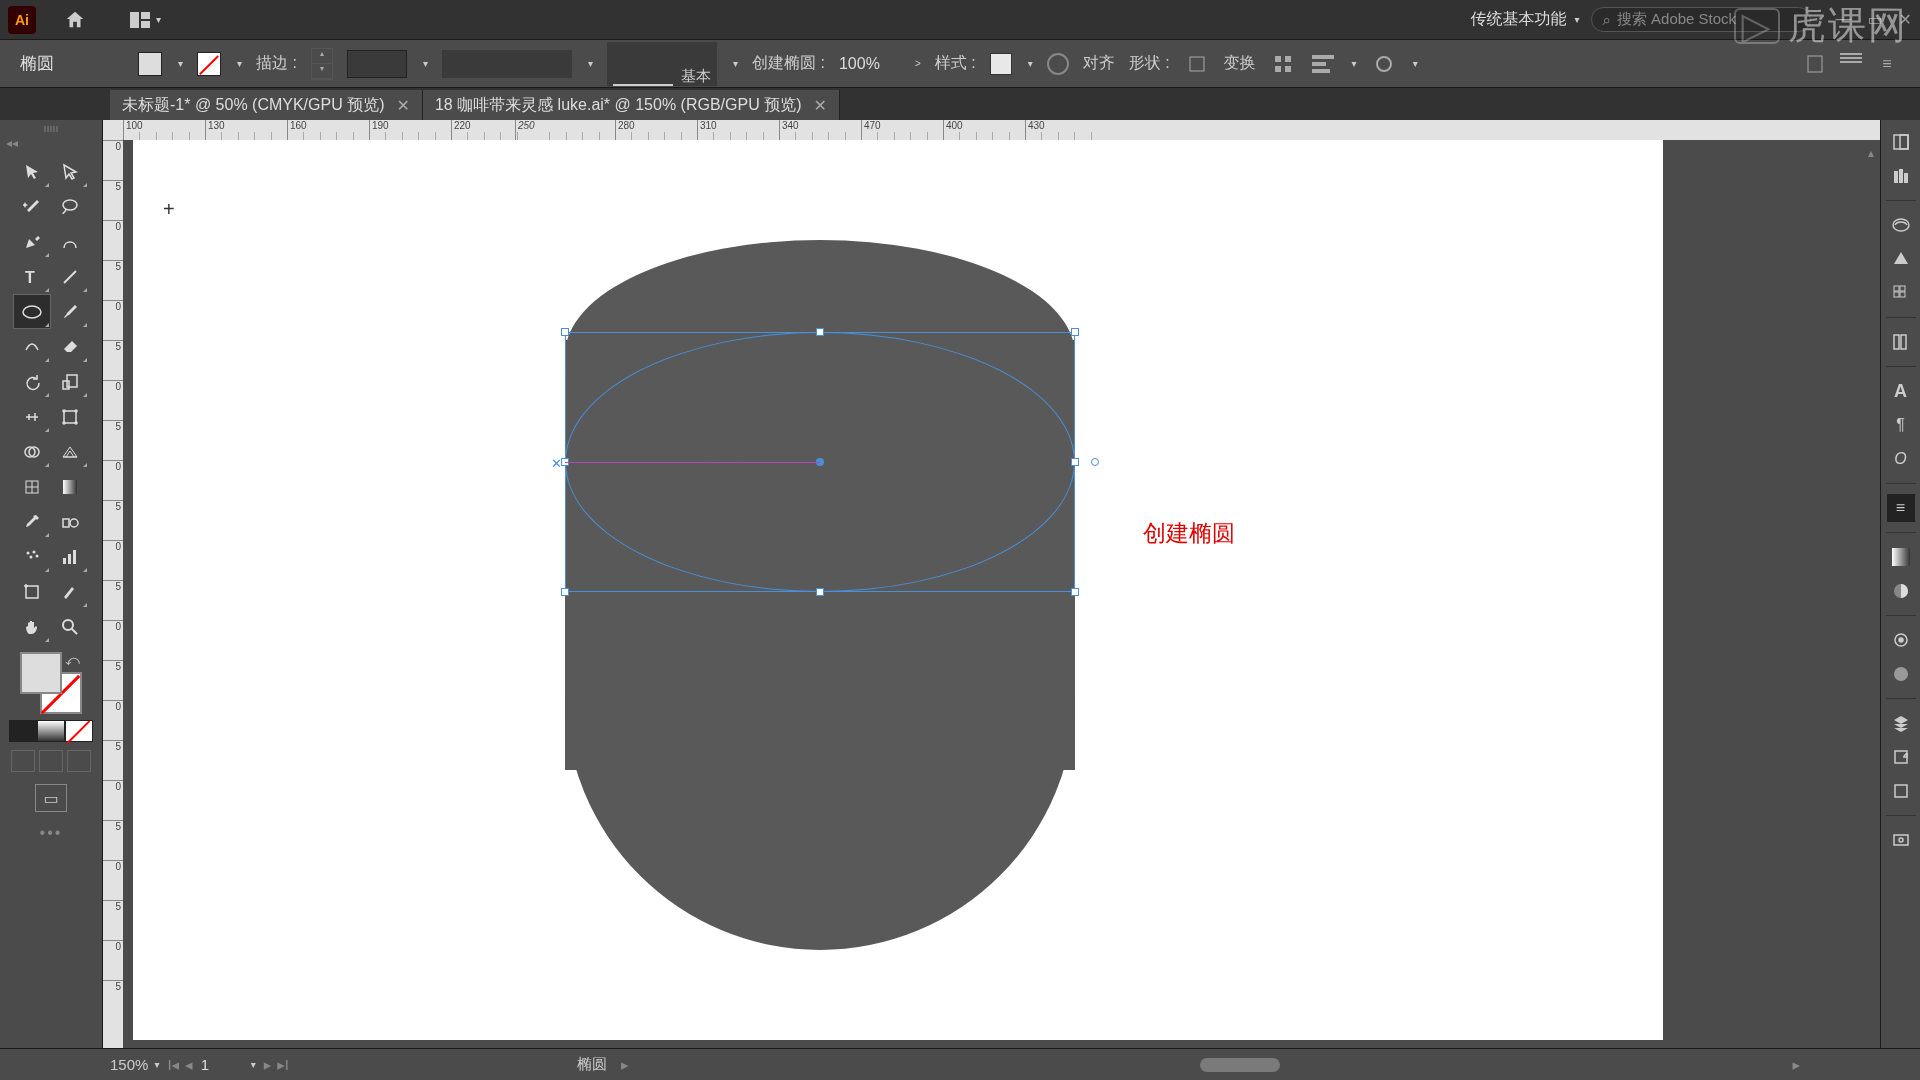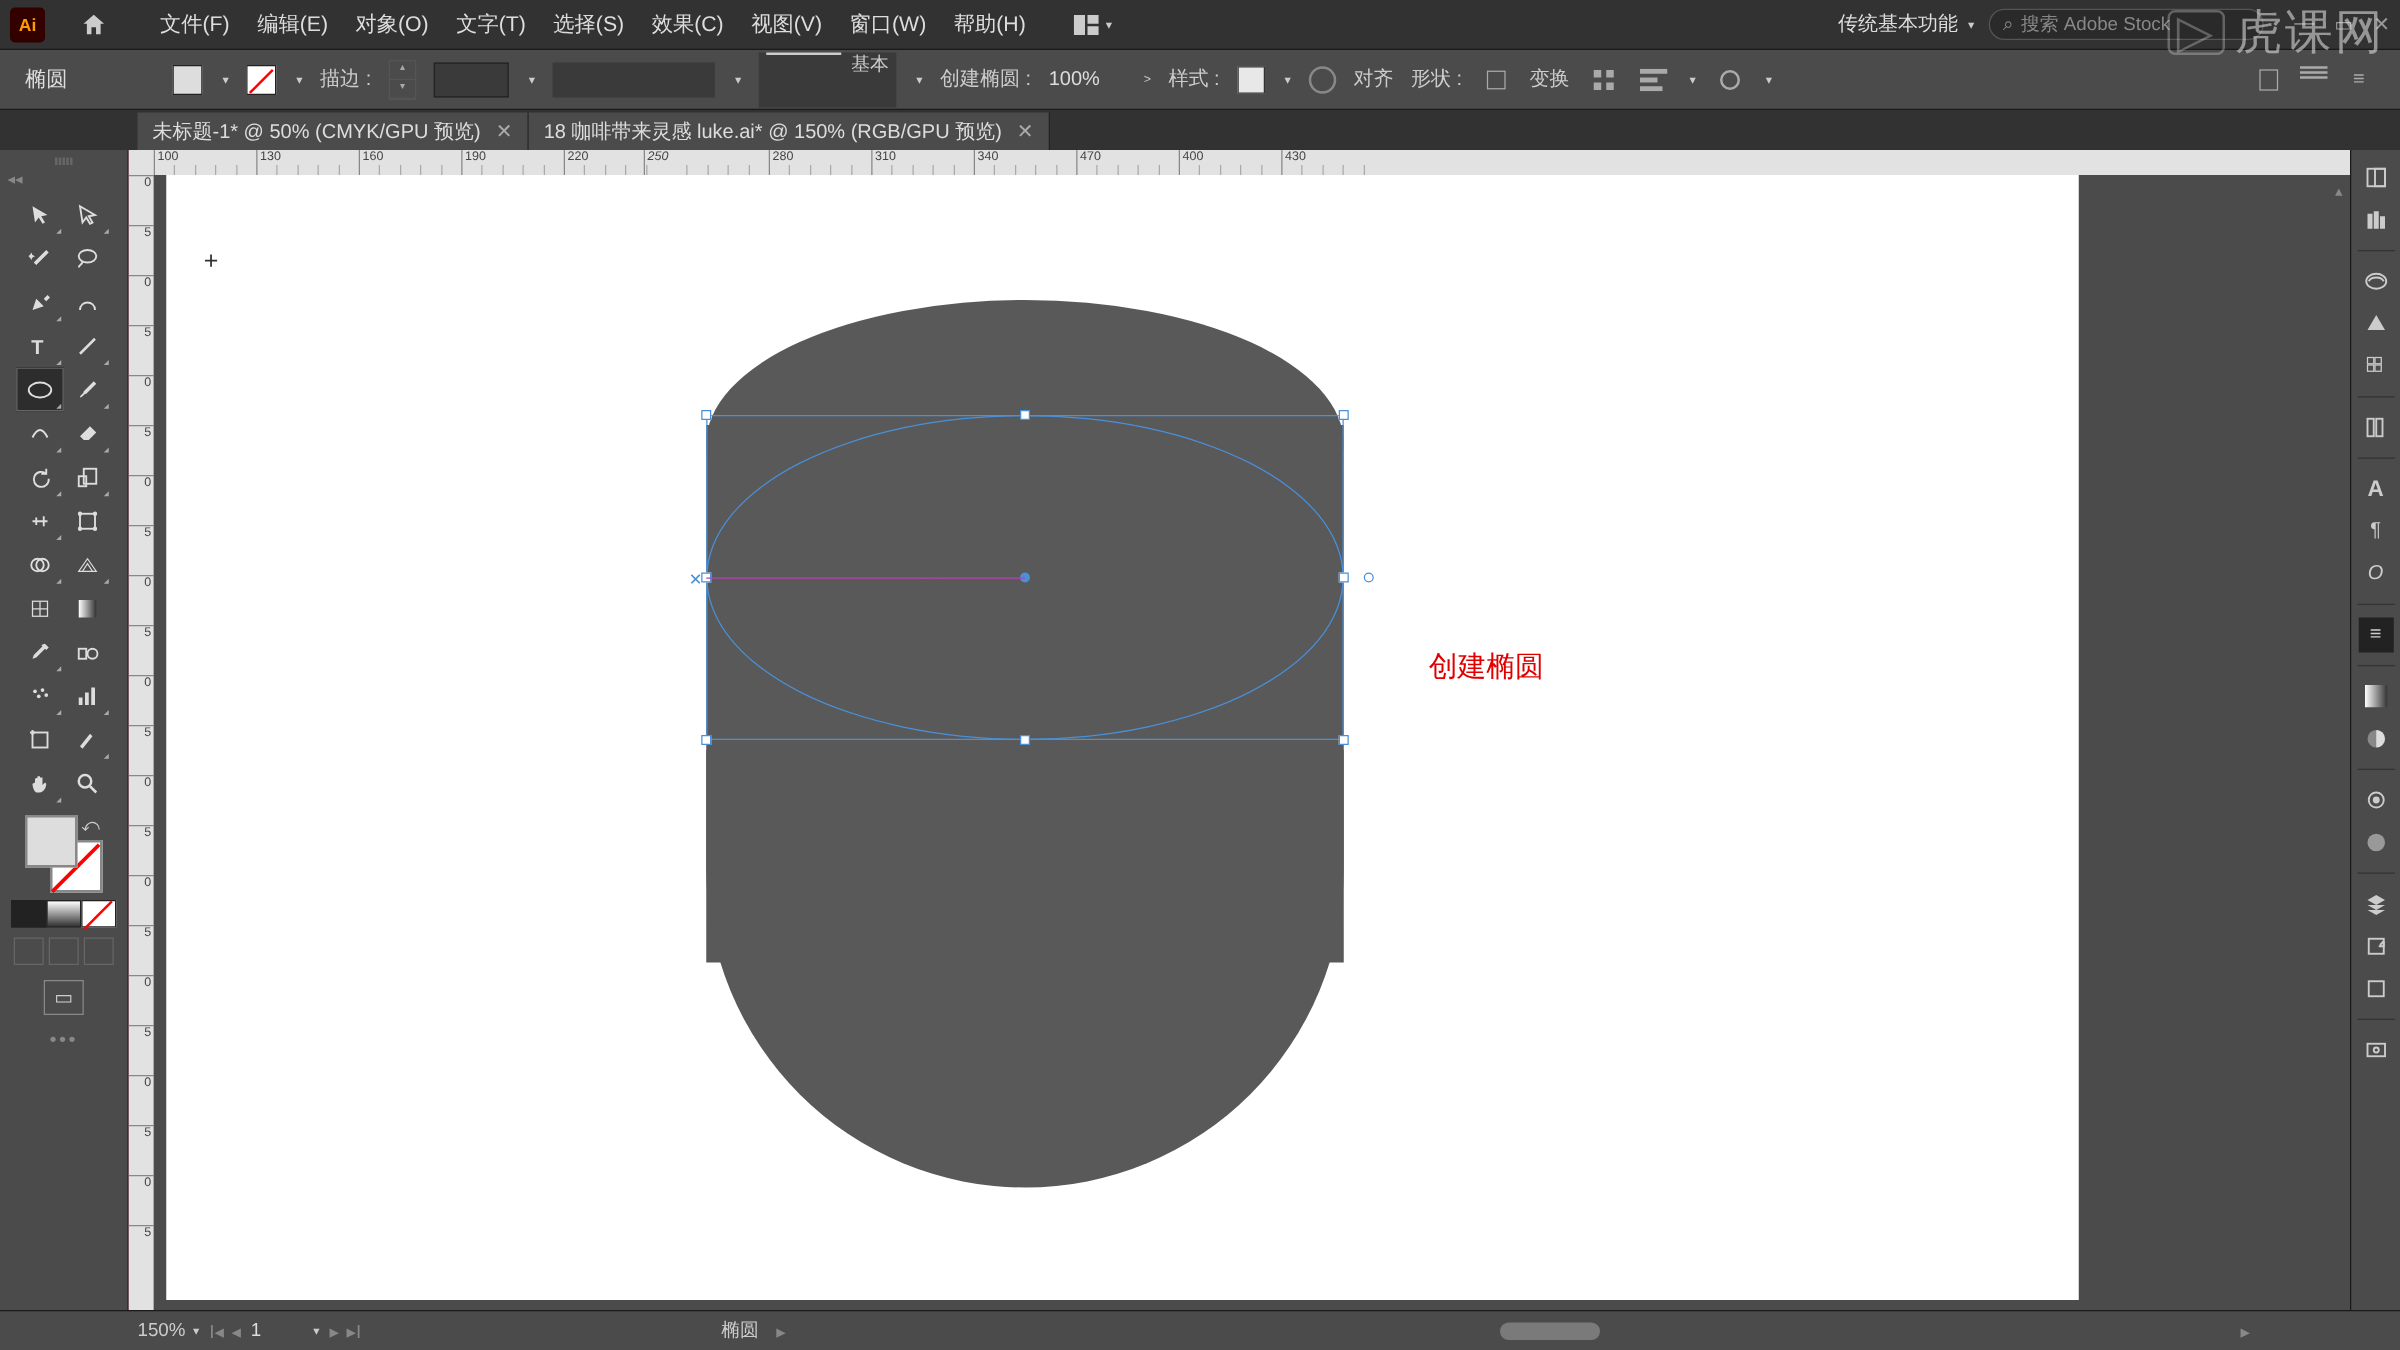--- a/index.html
+++ b/index.html
@@ -19,21 +19,21 @@
 .tool-name{color:#ddd;font-size:17px;margin-right:70px}
 .fill-swatch{width:24px;height:24px;background:#ddd;border:1px solid #222}
 .stroke-swatch{width:24px;height:24px;background:#fff;border:1px solid #222;position:relative}
 .stroke-swatch::after{content:"";position:absolute;width:120%;height:2px;background:red;top:50%;left:-10%;transform:rotate(-45deg)}
 .dd-arrow{color:#ccc;font-size:10px;margin-left:2px}
 .ctrl-label{color:#ccc;font-size:16px}
 .spinner{width:22px;height:32px;border:1px solid #555;display:flex;flex-direction:column}
 .spinner div{flex:1;border-bottom:1px solid #555;text-align:center;color:#aaa;font-size:8px}
 .ctrl-sel{width:60px;height:28px;background:#3a3a3a;border:1px solid #222}
 .var-width{width:130px;height:28px;background:#3a3a3a}
-.profile-sel{width:110px;height:44px;background:#3a3a3a;display:flex;align-items:flex-start;justify-content:space-between;padding:0 6px;color:#ccc;font-size:15px}
+.profile-sel{width:110px;height:44px;background:#3a3a3a;display:flex;align-items:flex-end;justify-content:space-between;padding:0 6px;color:#ccc;font-size:15px}
 .profile-line{width:60px;height:2px;background:#ccc}
 .opacity-val{color:#ddd;font-size:16px;width:60px}
 .style-swatch{width:22px;height:22px;background:#e8e8e8;border:1px solid #333}
 .globe-icon{width:22px;height:22px;border:2px solid #888;border-radius:50%;position:relative}
 .icon-btn{width:26px;height:26px;display:flex;align-items:center;justify-content:center;color:#aaa}
 .prefs-icon{width:22px;height:22px;display:flex;flex-direction:column;gap:2px}
 .prefs-icon div{height:2px;background:#aaa}
 
 .tabs-bar{height:32px;background:#323232;display:flex;align-items:flex-end;padding-left:110px}
 .tab{height:30px;background:#4b4b4b;color:#ddd;font-size:16px;display:flex;align-items:center;padding:0 12px;gap:12px;border-right:1px solid #222;cursor:pointer}
@@ -98,31 +98,20 @@
 </style>
 </head>
 <body>
 
 <div class="menubar">
   <div class="ai-logo">Ai</div>
   <div class="home-btn">
     <svg width="22" height="22" viewBox="0 0 24 24" fill="#ccc">
         <path d="M12 3l9 8h-3v9h-4v-6h-4v6H6v-9H3z"></path>
       </svg>
-  </div>
-  <div class="menu-items">
-    <div class="menu-item">文件(F)</div>
-    <div class="menu-item">编辑(E)</div>
-    <div class="menu-item">对象(O)</div>
-    <div class="menu-item">文字(T)</div>
-    <div class="menu-item">选择(S)</div>
-    <div class="menu-item">效果(C)</div>
-    <div class="menu-item">视图(V)</div>
-    <div class="menu-item">窗口(W)</div>
-    <div class="menu-item">帮助(H)</div>
   </div>
   <div class="layout-btn">
     <svg width="20" height="16" viewBox="0 0 20 16" fill="#ccc">
         <rect width="9" height="16"></rect>
         <rect x="11" width="9" height="7"></rect>
         <rect x="11" y="9" width="9" height="7"></rect>
       </svg>
     <span class="dd-arrow">▾</span>
   </div>
   <div class="menu-right">

